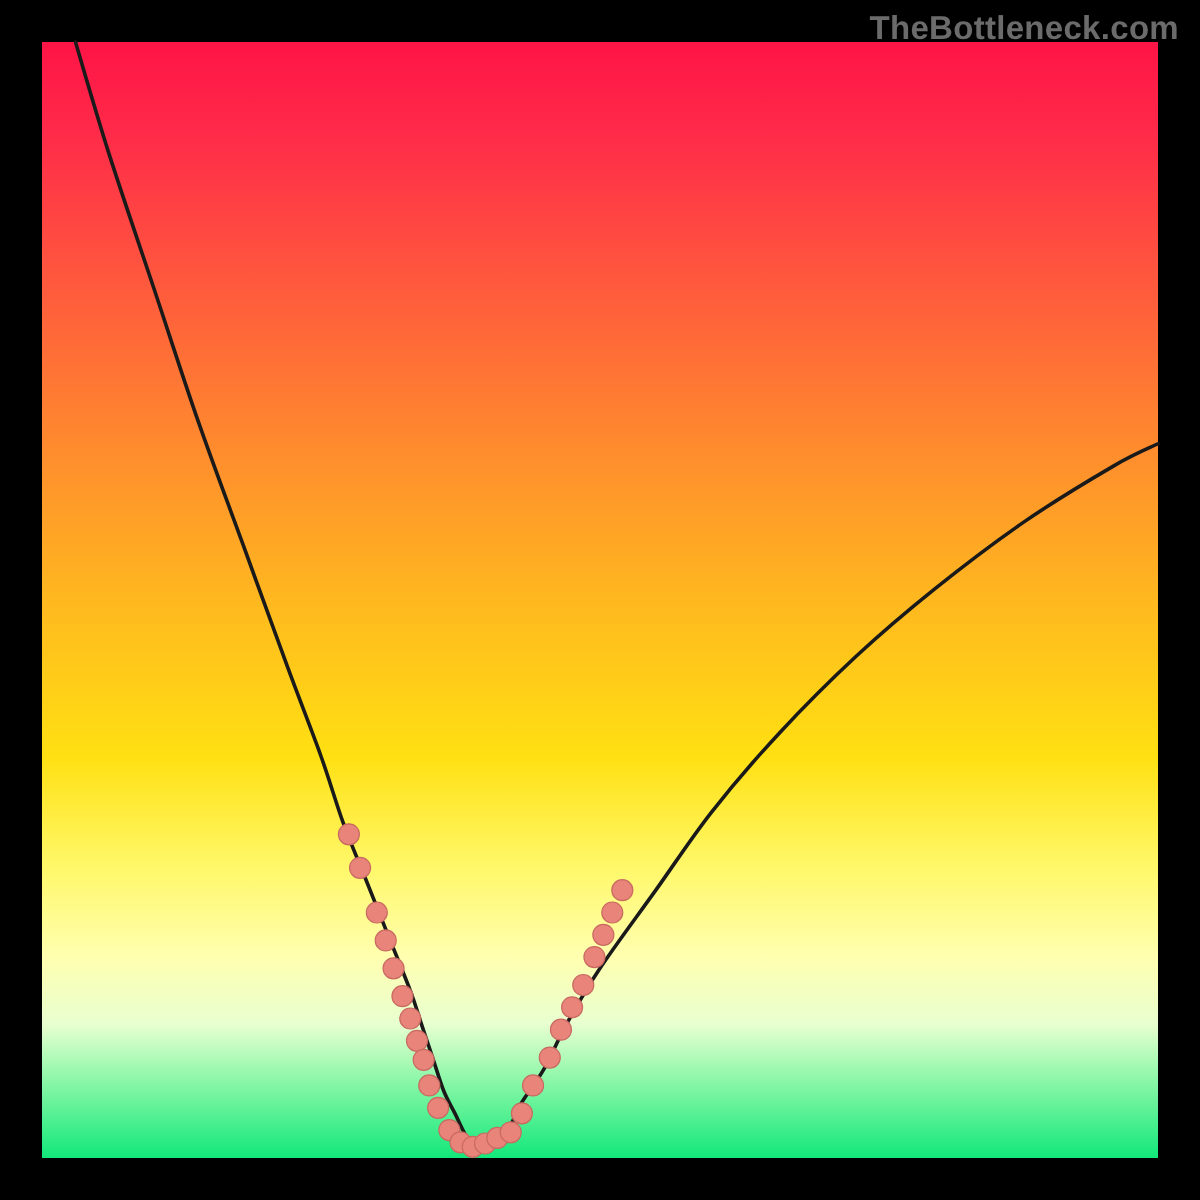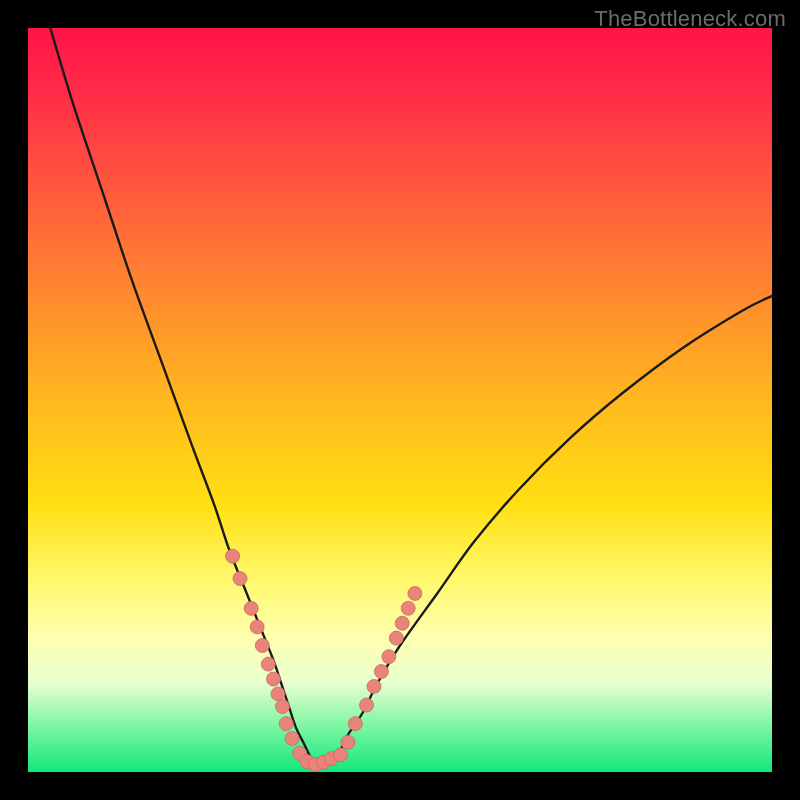--- a/index.html
+++ b/index.html
@@ -41,21 +41,21 @@
       #12e87a 100%
     );
   }
   .watermark {
     position: absolute;
     top: 6px;
     right: 14px;
     color: #6b6b6b;
     font-size: 22px;
     letter-spacing: 0.2px;
-    font-weight: 400;
+    font-weight: 700;
     user-select: none;
   }
   svg.curve {
     position: absolute;
     left: 0;
     top: 0;
     width: 744px;
     height: 744px;
     overflow: visible;
   }

